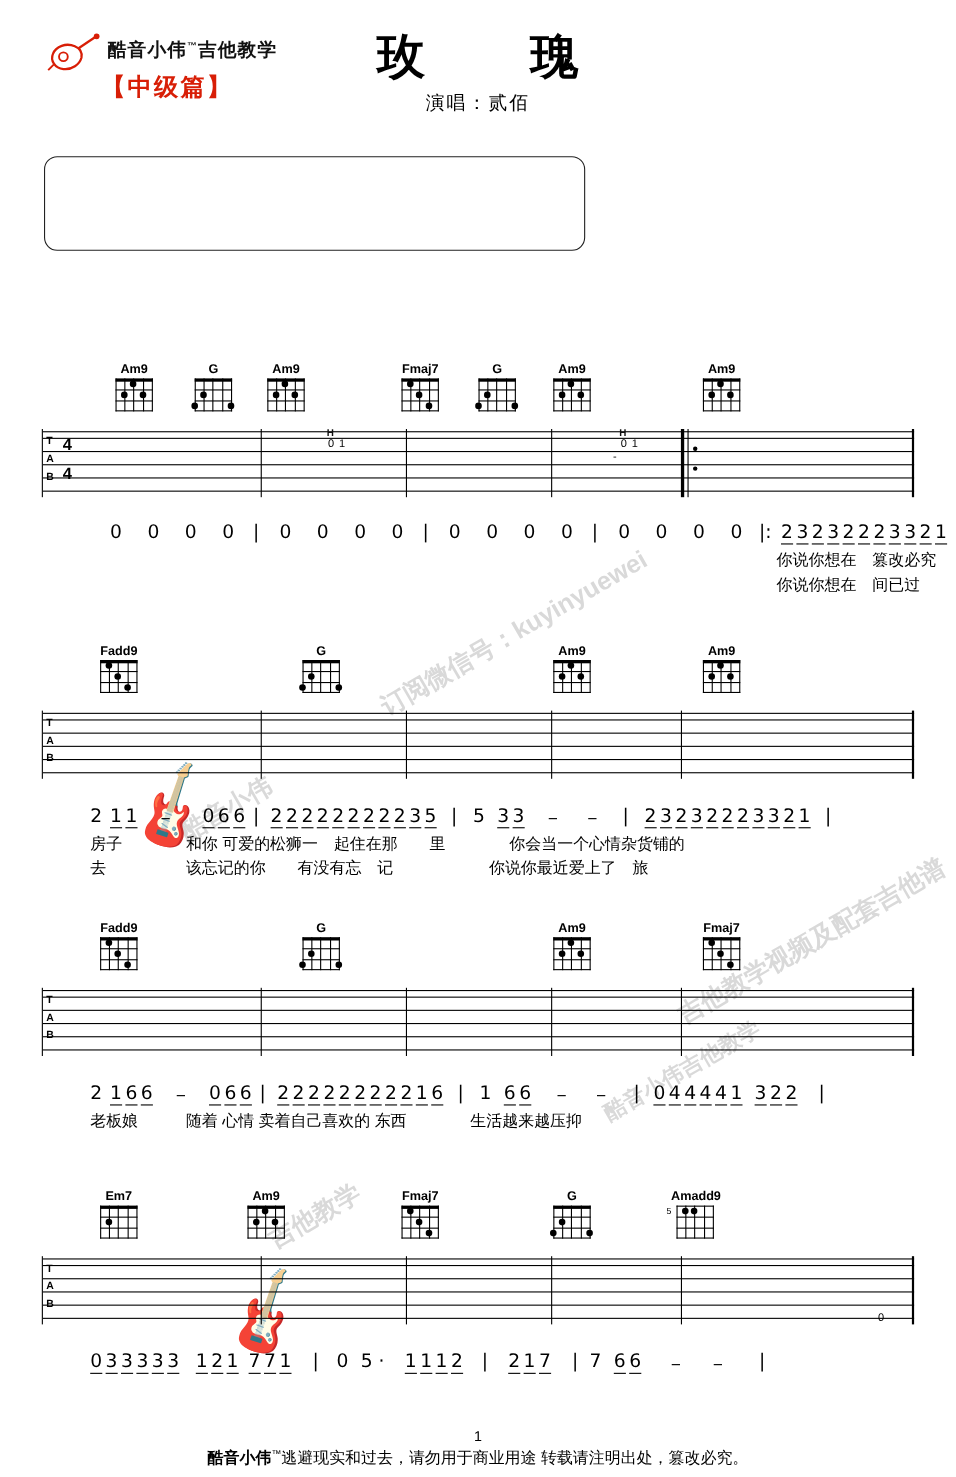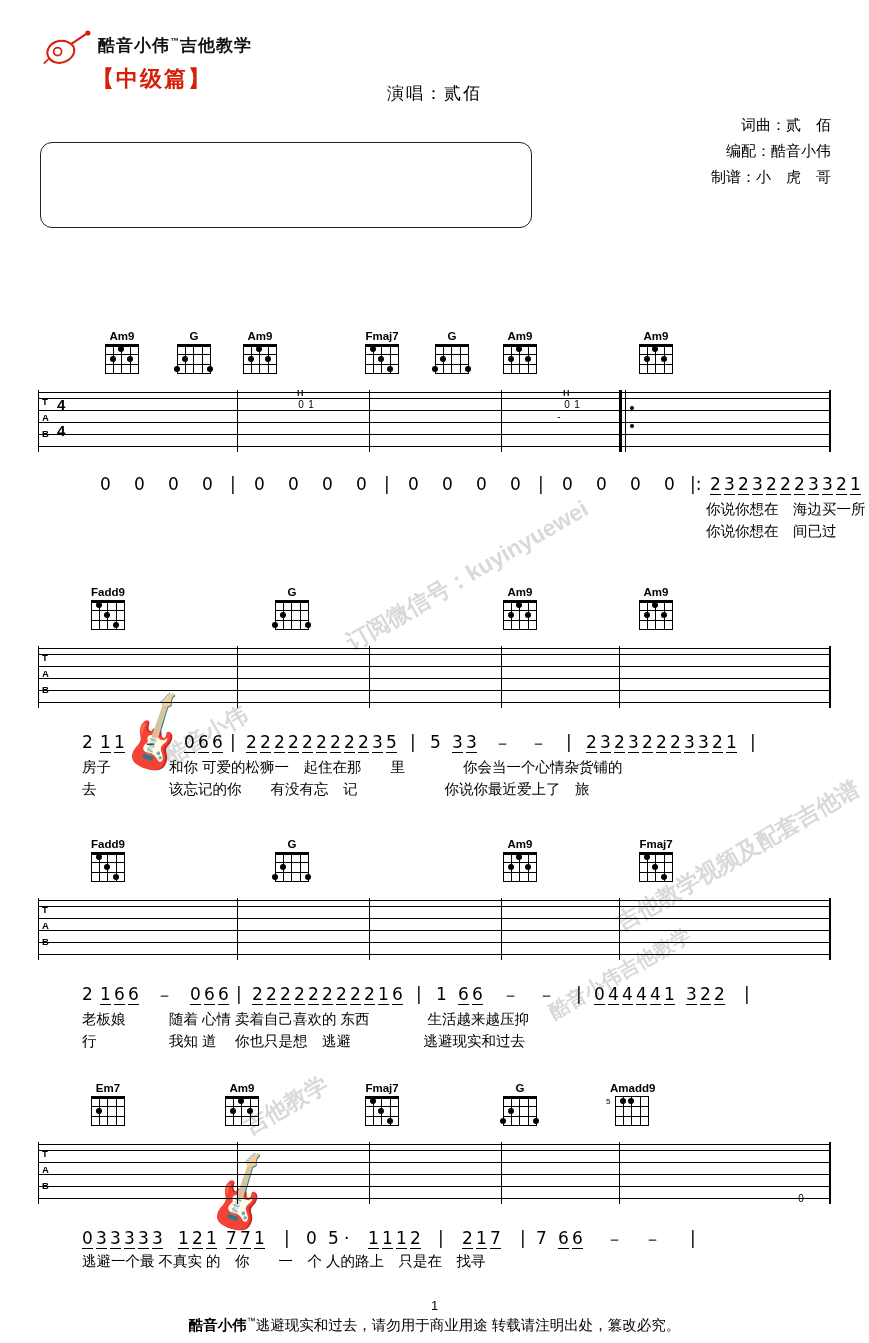--- a/index.html
+++ b/index.html
@@ -97,27 +97,23 @@
       <path d="M30 14 c-9 -4 -20 0 -23 8 c-3 7 2 15 11 16 c9 1 17 -5 19 -12 c1 -5 0 -9 -7 -12 z" fill="none" stroke="#d81e06" stroke-width="2.4"></path>
       <circle cx="18" cy="25" r="4.6" fill="none" stroke="#d81e06" stroke-width="2"></circle>
       <path d="M8 33 l-6 6" stroke="#d81e06" stroke-width="2" fill="none"></path>
     </svg>
     <div class="brand">
       <span>酷音小伟</span><span class="tm">™</span><span>吉他教学</span>
     </div>
     <div class="level">【中级篇】</div>
   </div>
 
+  <div class="song-title">玫 瑰</div>
   <div class="singer">演唱：贰佰</div>
 
-  <div class="credits">
-    <div>词曲：贰　佰</div>
-    <div>编配：酷音小伟</div>
-    <div>制谱：小　虎　哥</div>
-  </div>
 
   <div class="infobox">
   </div>
 
   <div class="wm wm1">订阅微信号：kuyinyuewei</div>
   <div class="wm wm2">酷音小伟</div>
   <div class="wm wm3">吉他教学</div>
   <div class="wm wm4">吉他教学视频及配套吉他谱</div>
   <div class="wm wm5">酷音小伟吉他教学</div>
   <div class="wm-guitar wmg1">🎸</div>
@@ -303,21 +299,21 @@
           <span style="left:714px;" class="under">3</span>
         <span style="left:728px;" class="under">2</span>
           <span style="left:742px;" class="under">2</span>
           <span style="left:756px;" class="under">2</span>
           <span style="left:770px;" class="under">3</span>
         <span style="left:784px;" class="under">3</span>
           <span style="left:798px;" class="under">2</span>
           <span style="left:812px;" class="under">1</span>
       </div>
       <div class="lyr" style="margin-top:2px;">
-        <span style="left:668px;">你说你想在　海边买一所</span>
+        <span style="left:668px;">你说你想在　篡改必究</span>
       </div>
       <div class="lyr">
         <span style="left:668px;">你说你想在　间已过</span>
       </div>
     </div>
   </div>
 
   <div class="system" style="top:586px;">
     <div class="chords">
       <div class="chord" style="left:48px;">
@@ -578,23 +574,20 @@
         <span style="left:612px;" class="under">4</span>
           <span style="left:626px;" class="under">1</span>
         <span style="left:648px;" class="under">3</span>
           <span style="left:662px;" class="under">2</span>
           <span style="left:676px;" class="under">2</span>
         <span style="left:706px;">|</span>
       </div>
       <div class="lyr" style="margin-top:2px;">
         <span style="left:44px;">老板娘　　　随着  心情  卖着自己喜欢的  东西　　　　生活越来越压抑</span>
       </div>
-      <div class="lyr">
-        <span style="left:44px;">行　　　　　我知  道　  你也只是想　逃避　　　　　逃避现实和过去</span>
-      </div>
     </div>
   </div>
 
   <div class="system" style="top:1082px;">
     <div class="chords">
       <div class="chord" style="left:48px;">
         <div class="cname">Em7</div>
         <div class="grid">
           <div class="h nut" style="top:0;"></div>
             <div class="h" style="top:10px;"></div>
@@ -721,23 +714,20 @@
           <span style="left:438px;" class="under">1</span>
           <span style="left:452px;" class="under">7</span>
         <span style="left:482px;">|</span>
         <span style="left:498px;">7</span>
           <span style="left:520px;" class="under">6</span>
           <span style="left:534px;" class="under">6</span>
         <span style="left:568px;">－</span>
           <span style="left:606px;">－</span>
         <span style="left:652px;">|</span>
       </div>
-      <div class="lyr">
-        <span style="left:44px;">逃避一个最  不真实 的　你　　一　个 人的路上　只是在　找寻</span>
-      </div>
     </div>
   </div>
 
   <div class="pageno">1</div>
   <div class="footer">
     <span class="bd">酷音小伟</span><span style="font-size:9px;vertical-align:super;">™</span><span>逃避现实和过去，请勿用于商业用途 转载请注明出处，篡改必究。</span>
   </div>
 
 </div>
 

